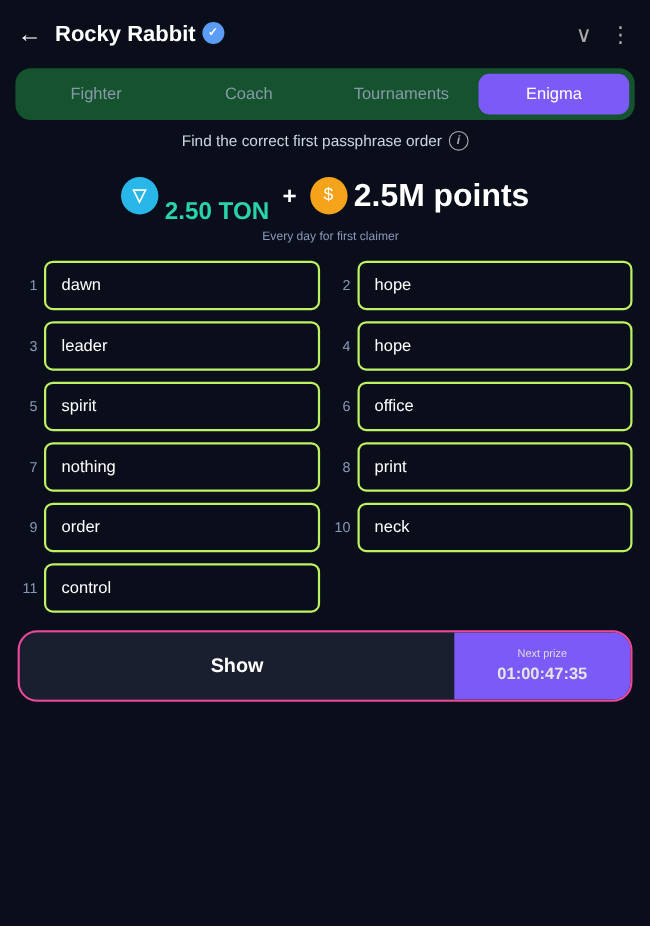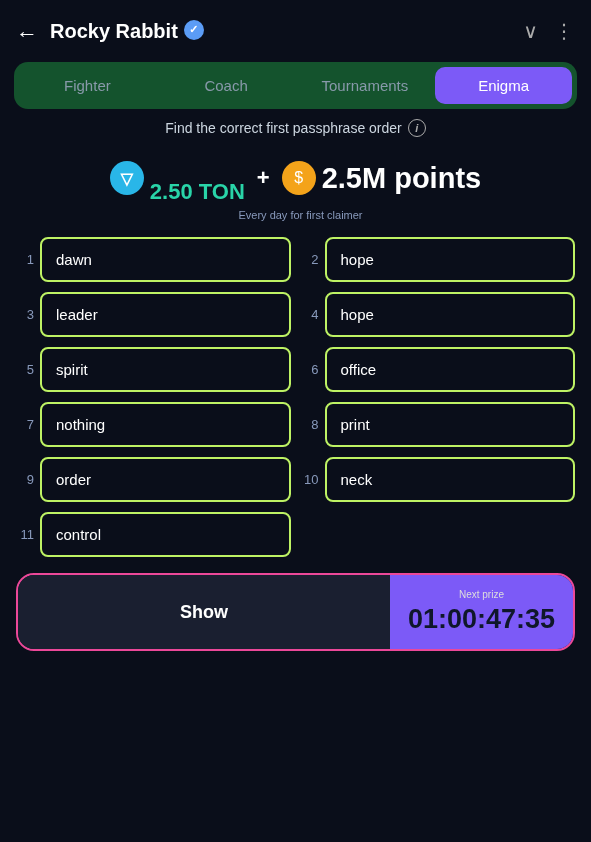--- a/index.html
+++ b/index.html
@@ -232,23 +232,23 @@
       text-align: center;
       cursor: pointer;
       min-width: 160px;
     }
     .next-prize-label {
       font-size: 10px;
       color: #ddd;
       margin-bottom: 4px;
     }
     .next-prize-timer {
-      font-size: 27px;
+      font-size: 15px;
       font-weight: 700;
-      color: #0f172a;
+      color: #e5e5e5;
     }
   </style>
 </head>
 <body>
 
 <div class="header">
   <span class="header-back">←</span>
   <div class="header-title">
     <span>Rocky Rabbit</span>
     <span class="verified-icon">✓</span>

